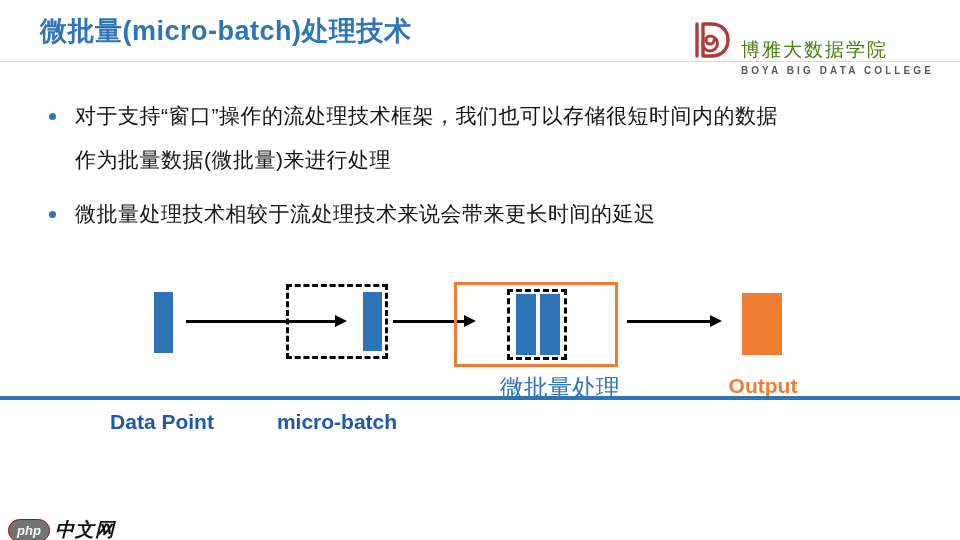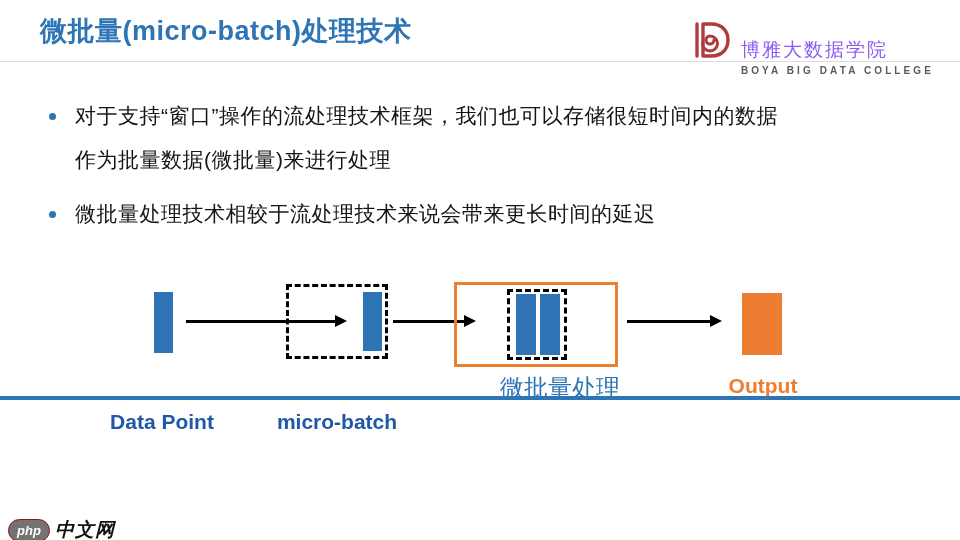--- a/index.html
+++ b/index.html
@@ -6,21 +6,21 @@
   html,body { width:960px; height:540px; }
   body { font-family:"Liberation Sans", sans-serif; background:#ffffff; overflow:hidden; }
   .slide { position:relative; width:960px; height:400px; background:#ffffff; }
 
   
   .title { position:absolute; left:40px; top:13px; font-size:27px; font-weight:600;
            color:#2E75B6; letter-spacing:0.5px; }
   .divider { position:absolute; left:0; top:61px; width:960px; height:1px; background:#DCDCDC; }
   .logo { position:absolute; right:26px; top:8px; display:flex; align-items:center; gap:8px; }
   .logo-text { display:flex; flex-direction:column; align-items:flex-start; }
-  .logo-cn { font-size:19px; color:#8b5cf6; letter-spacing:2px; font-weight:500;margin-top:29px; }
+  .logo-cn { font-size:19px; color:#4d7c0f; letter-spacing:2px; font-weight:500;margin-top:29px; }
   .logo-en { font-size:10px; color:#5a5a5a; letter-spacing:3.1px; font-weight:700; margin-top:2px; }
 
   
   .bullet-dot { position:absolute; width:7px; height:7px; border-radius:50%; background:#2E75B6; }
   .bullet-line { position:absolute; font-size:21px; color:#141414; letter-spacing:0.5px; }
 
   
   .bar-blue { position:absolute; background:#2E74B5; }
   .bar-orange { position:absolute; background:#ED7D31; }
   .dashed-box { position:absolute; border:3px dashed #000000; background:transparent; }

